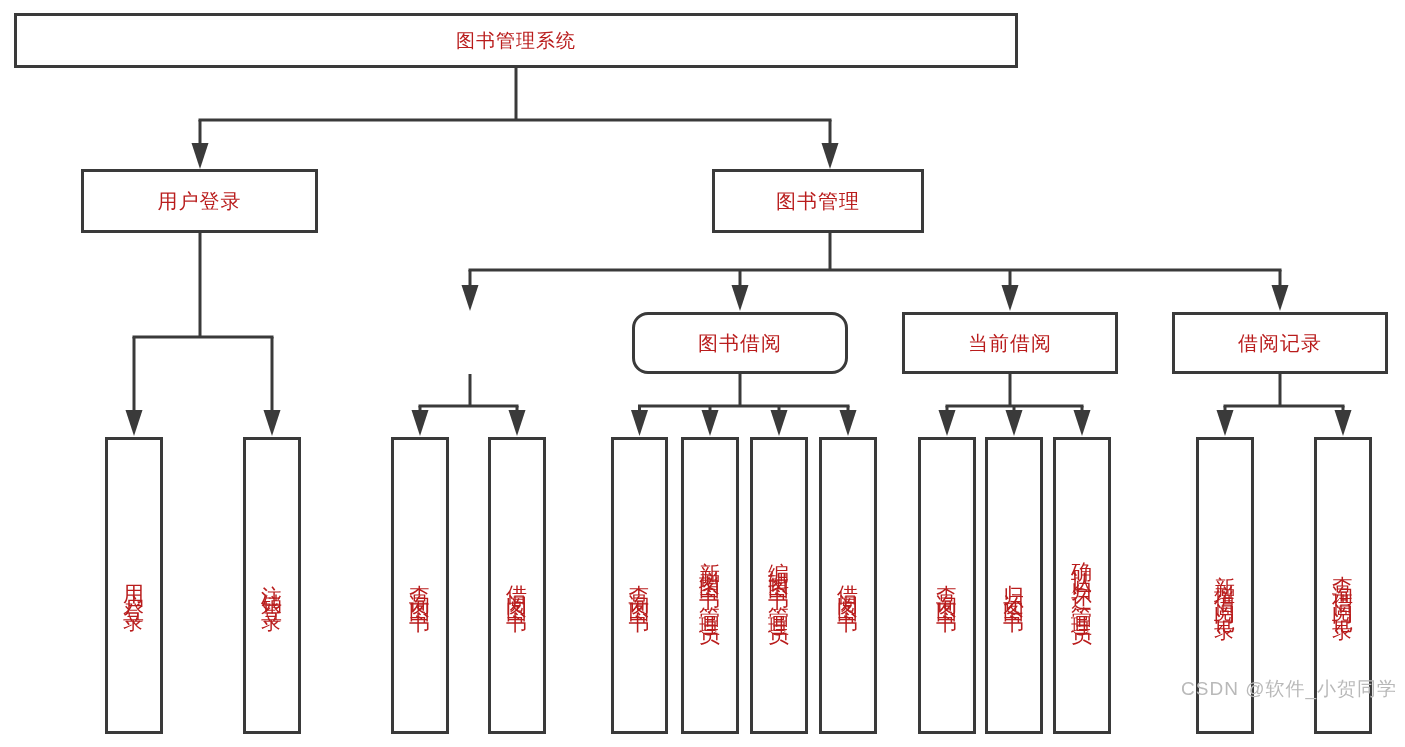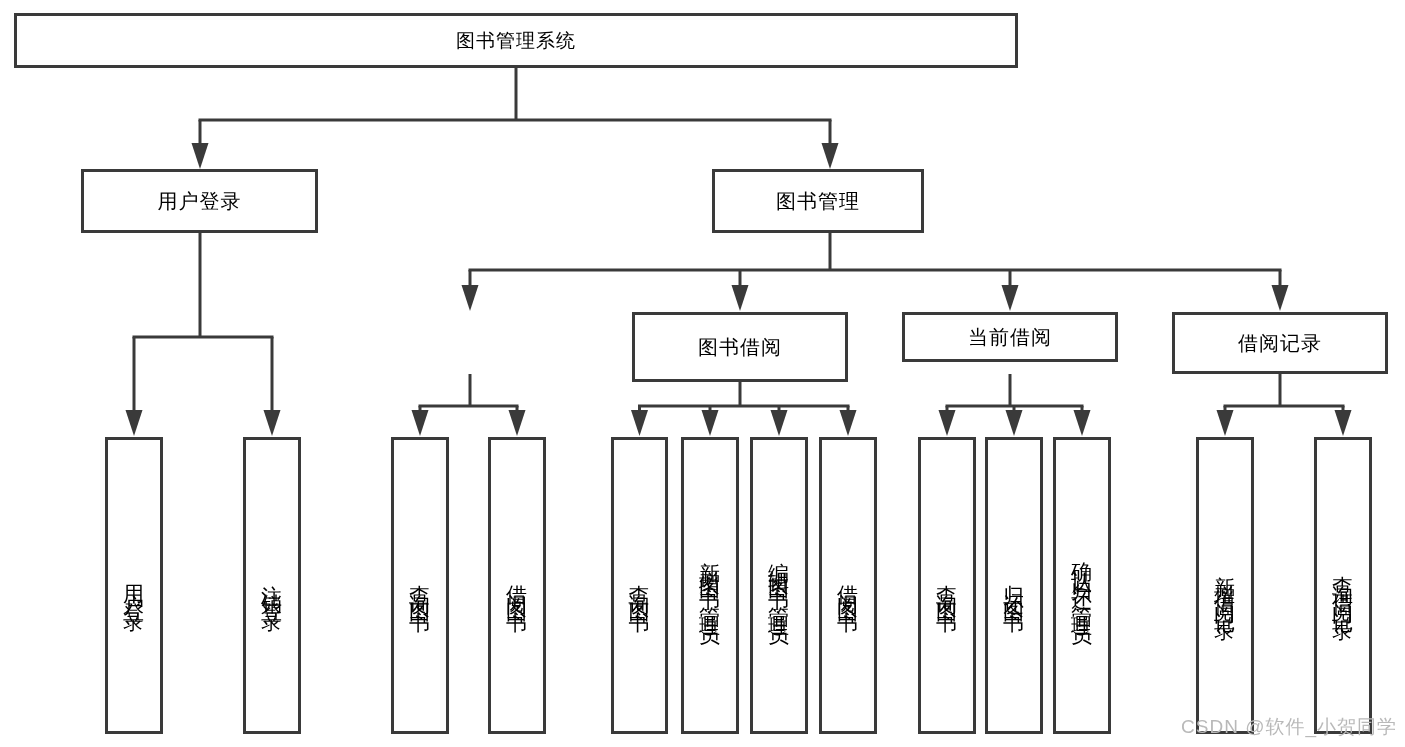--- a/index.html
+++ b/index.html
@@ -24,36 +24,36 @@
     z-index: 1;
   }
   .node {
     position: absolute;
     box-sizing: border-box;
     border: 3px solid #3a3a3a;
     background: #ffffff;
     display: flex;
     align-items: center;
     justify-content: center;
-    color: #000000;
+    color: #b91c1c;
     z-index: 2;
   }
   .node.root-node { font-size: 19px; letter-spacing: 1px; }
   .node.branch-node { font-size: 20px; letter-spacing: 1px; }
   .node.vnode { font-size: 21px; }
   .vnode .vtext {
     writing-mode: vertical-rl;
     text-orientation: mixed;
     letter-spacing: 9px;
     line-height: 1;
     white-space: nowrap;
   }
   .watermark {
     position: absolute;
-    top: 714px;
+    top: 676px;
     right: 8px;
     font-size: 19px;
     color: #b9b9b9;
     letter-spacing: 1px;
     z-index: 5;
     white-space: nowrap;
   }
 </style>
 </head>
 <body>
@@ -119,24 +119,24 @@
     <span>图书管理系统</span>
   </div>
 
   <div class="node branch-node" style="left:81px; top:169px; width:237px; height:64px;">
     <span>用户登录</span>
   </div>
   <div class="node branch-node" style="left:712px; top:169px; width:212px; height:64px;">
     <span>图书管理</span>
   </div>
 
-  <div class="node branch-node" style="left:632px; top:312px; width:216px; height:70px;">
+  <div class="node branch-node" style="left:632px; top:312px; width:216px; height:62px;border-radius:16px;">
     <span>图书借阅</span>
   </div>
-  <div class="node branch-node" style="left:902px; top:312px; width:216px; height:50px;">
+  <div class="node branch-node" style="left:902px; top:312px; width:216px; height:62px;">
     <span>当前借阅</span>
   </div>
   <div class="node branch-node" style="left:1172px; top:312px; width:216px; height:62px;">
     <span>借阅记录</span>
   </div>
 
   <div class="node vnode" style="left:105px; top:437px; width:58px; height:297px;">
     <span class="vtext">用户登录</span>
   </div>
   <div class="node vnode" style="left:243px; top:437px; width:58px; height:297px;">

